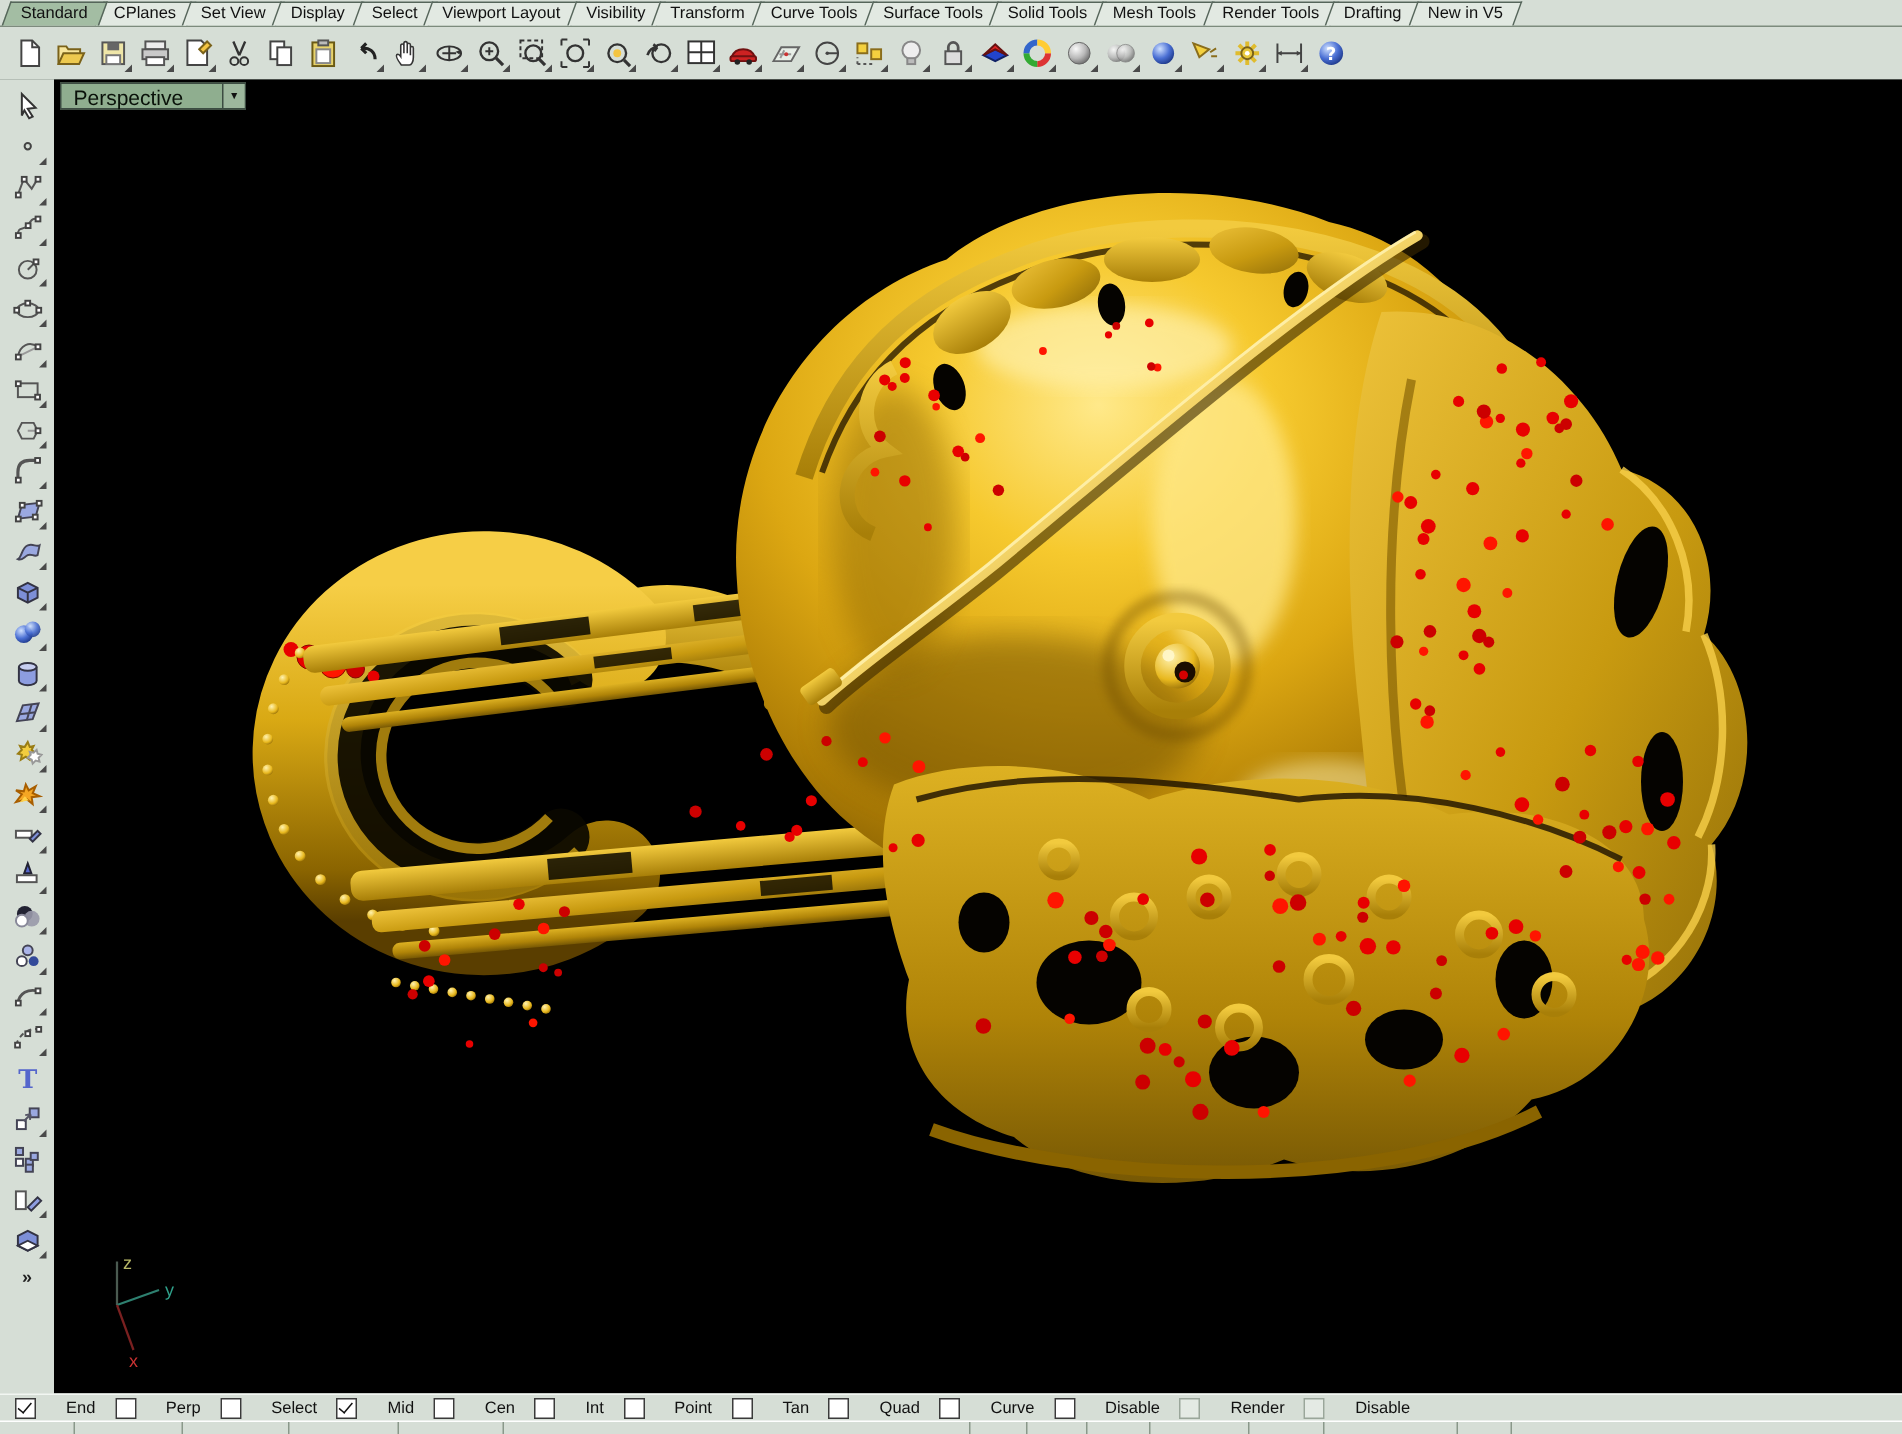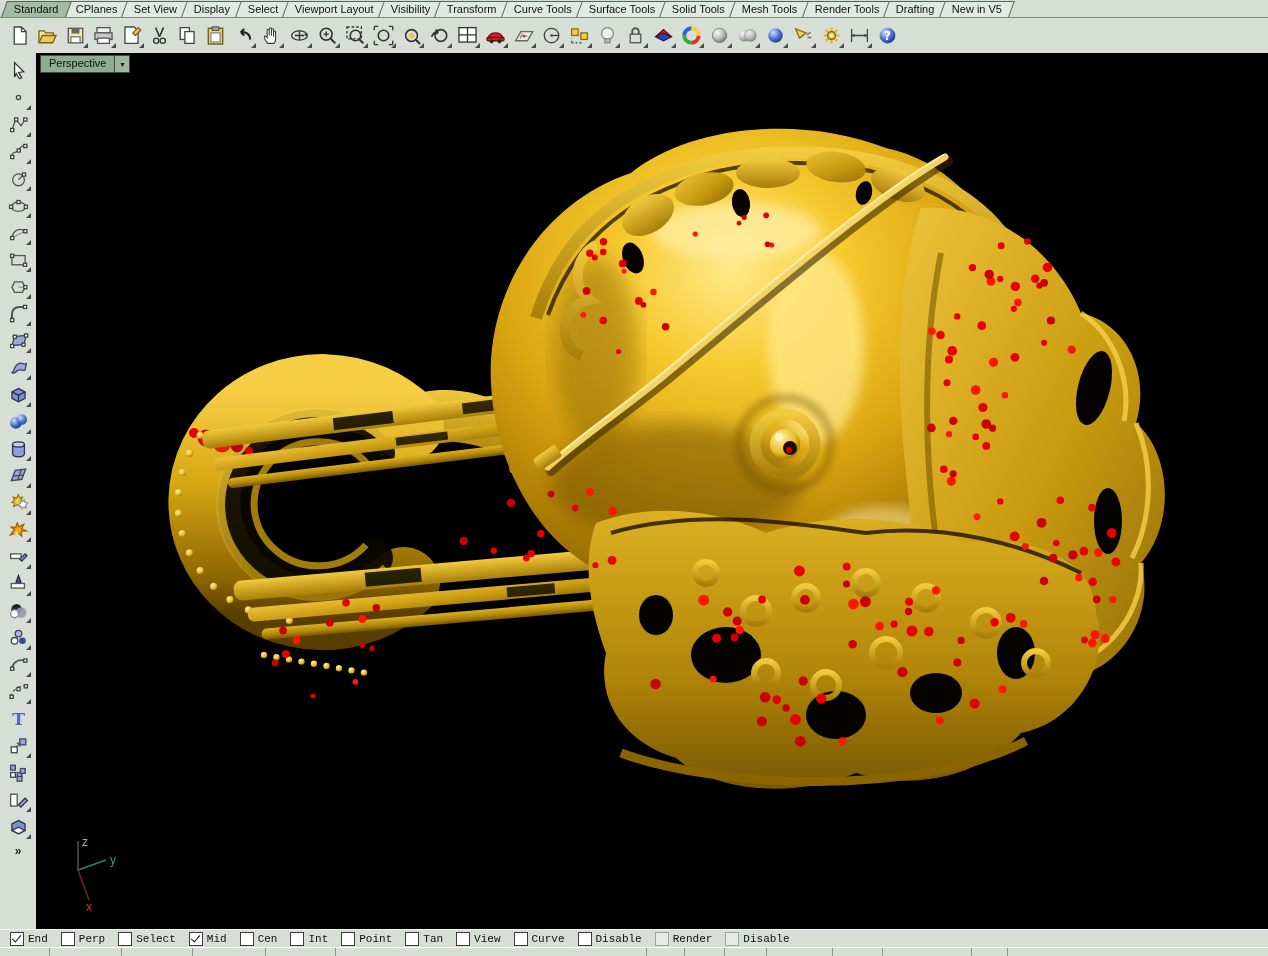--- a/index.html
+++ b/index.html
@@ -24,28 +24,28 @@
     border-left:5px solid transparent;border-bottom:5px solid #4a4a4a;}
   
   #main{position:absolute;top:53px;left:0;right:0;height:876px;display:flex;}
   #sidebar{width:36px;background:var(--chrome);display:flex;flex-direction:column;align-items:center;padding-top:4px;}
   .sbtn{width:28px;height:27px;position:relative;display:flex;align-items:center;justify-content:center;flex:0 0 auto;}
   .sbtn svg{width:21px;height:21px;}
   #more-tools{margin-top:4px;font-weight:bold;font-size:12px;color:#222;cursor:default;}
   #viewport{flex:1;position:relative;background:var(--viewport-bg,#000);overflow:hidden;}
   #vplabel{position:absolute;top:2px;left:4px;z-index:5;display:flex;align-items:stretch;
     background:var(--viewport-label-bg,#8fae8f);border:1px solid #3c4c42;height:16px;}
-  #vplabel .txt{padding:1px 8px 0 8px;font-size:11px;color:#0a120a;}
+  #vplabel .txt{padding:1px 26px 0 8px;font-size:14px;color:#0a120a;}
   #vplabel .dd{width:14px;border-left:1px solid #3c4c42;display:flex;align-items:center;justify-content:center;
     background:#9db79d;font-size:7px;color:#111;}
   #modelsvg{position:absolute;inset:0;width:100%;height:100%;}
   
   #osnapbar{position:absolute;top:929px;left:0;right:0;height:18px;background:var(--chrome);
     border-top:1px solid #f2f6f2;display:flex;align-items:center;gap:13px;padding-left:10px;}
-  .osnap{display:flex;align-items:center;gap:4px;cursor:default;font-family:Liberation Mono, monospace;}
+  .osnap{display:flex;align-items:center;gap:20px;cursor:default;}
   .cb{width:12px;height:12px;background:#fff;border:1px solid #3a3a3a;position:relative;flex:0 0 auto;}
   .cb.checked::after{content:"";position:absolute;left:3px;top:0px;width:4px;height:8px;
     border-right:1.6px solid #111;border-bottom:1.6px solid #111;transform:rotate(40deg);}
   .cb.muted{border-color:#9aa69a;background:#e4eae4;}
   .osnap .lbl{font-size:11px;}
   
   #statusbar{position:absolute;top:947px;left:0;right:0;height:9px;background:var(--chrome);
     border-top:1px solid #fff;display:flex;}
   .pane{border-right:1px solid #8a988a;height:100%;box-sizing:border-box;flex:0 0 auto;}
   .pane.fill{flex:1;border-right:none;}
@@ -970,21 +970,21 @@
     <label class="osnap">
       <span class="cb"></span>
       <span class="lbl">Point</span>
     </label>
     <label class="osnap">
       <span class="cb"></span>
       <span class="lbl">Tan</span>
     </label>
     <label class="osnap">
       <span class="cb"></span>
-      <span class="lbl">View</span>
+      <span class="lbl">Quad</span>
     </label>
     <label class="osnap">
       <span class="cb"></span>
       <span class="lbl">Curve</span>
     </label>
     <label class="osnap">
       <span class="cb"></span>
       <span class="lbl">Disable</span>
     </label>
     <label class="osnap">

